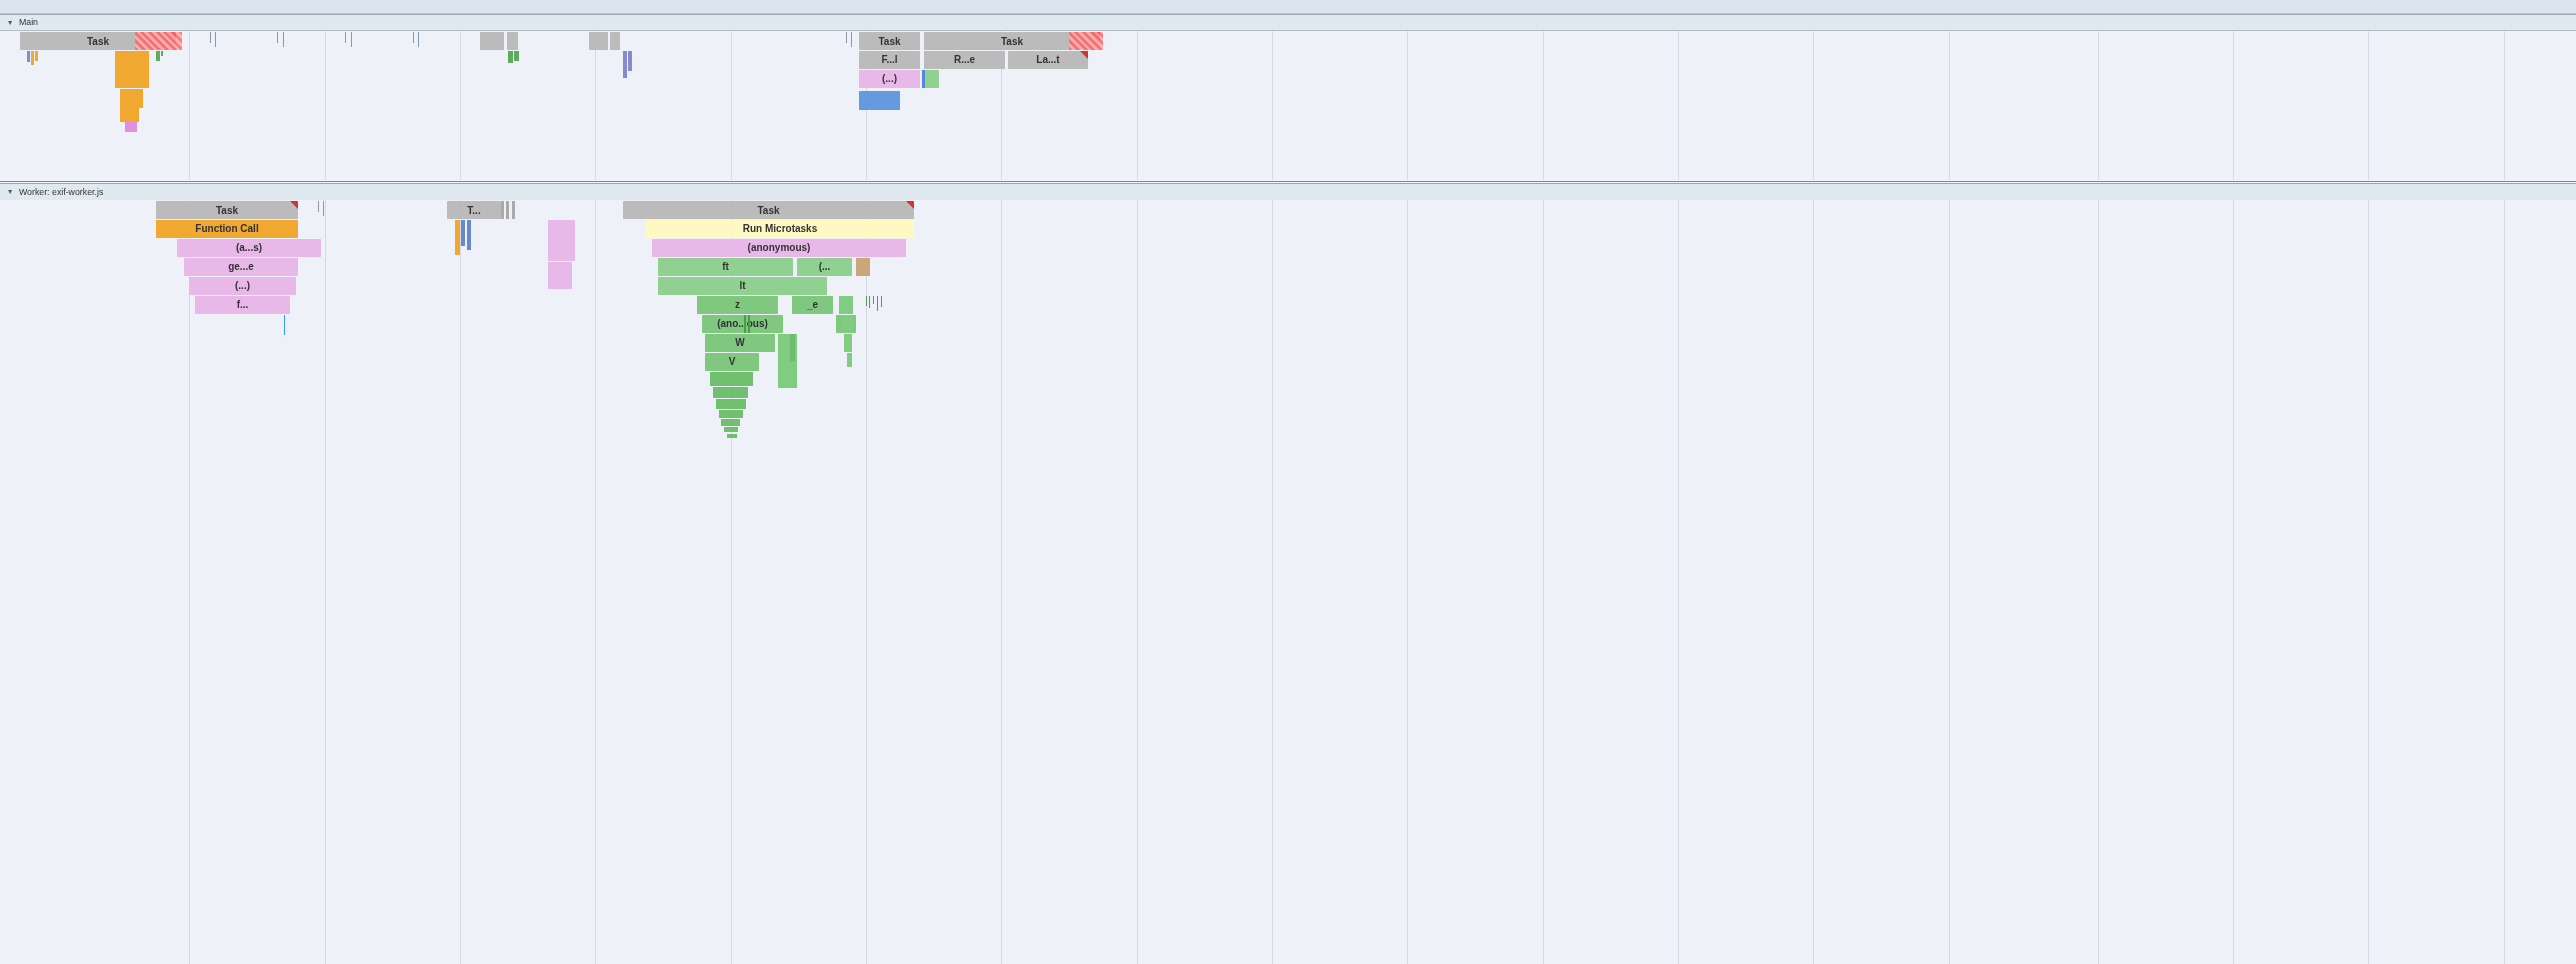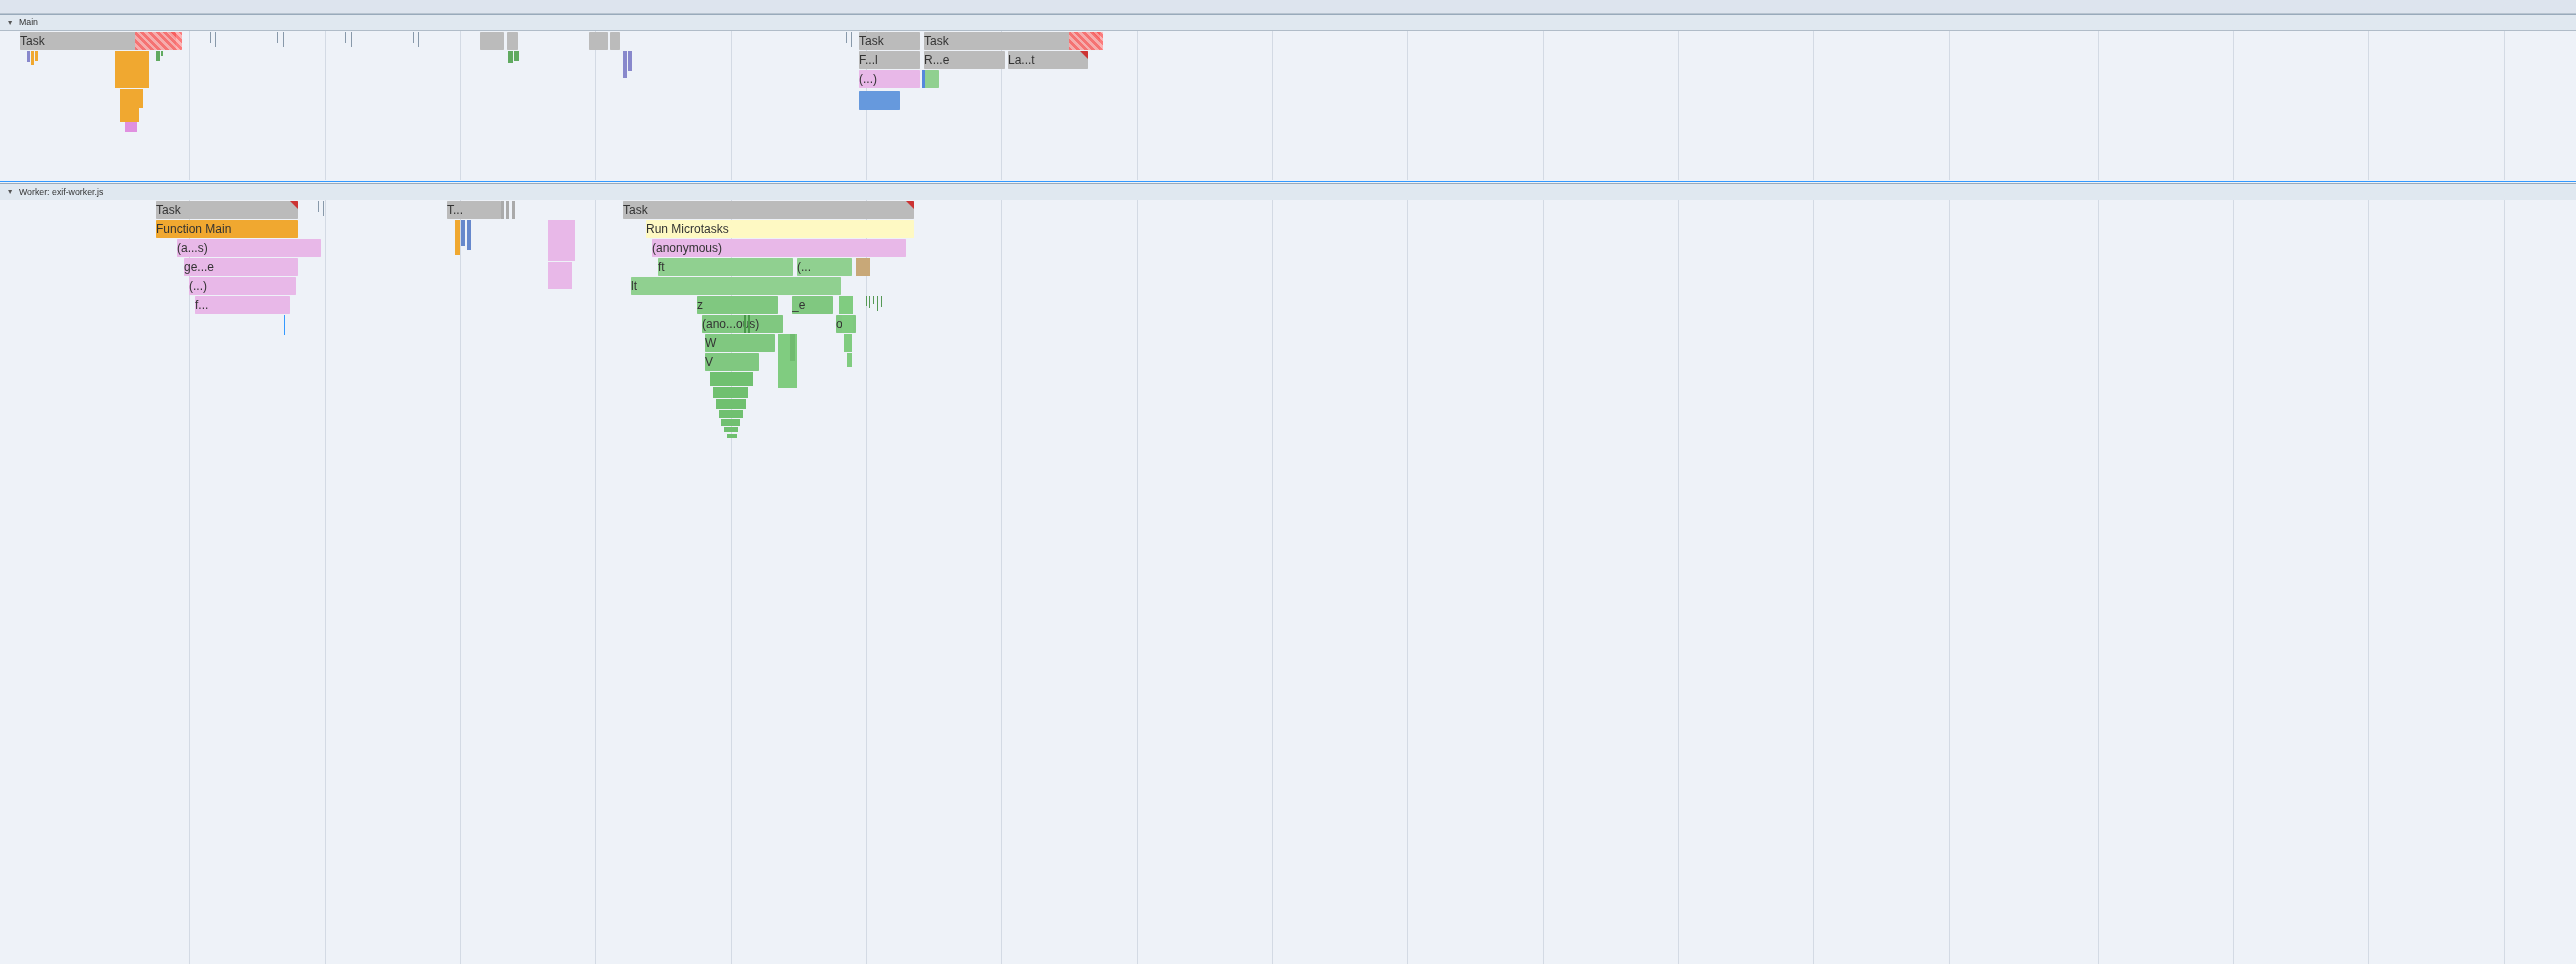--- a/index.html
+++ b/index.html
@@ -36,22 +36,23 @@
       background: #c8d0dc;
       opacity: 0.7;
     }
 
     
     .flame-block {
       position: absolute;
       border: none;
       display: flex;
       align-items: center;
-      font-size: 12px;
-      font-weight: 400;
+      justify-content: center;
+      font-size: 10px;
+      font-weight: 700;
       color: #333;
       overflow: hidden;
       white-space: nowrap;
       cursor: pointer;
       border-radius: 0.7px;
     }
 
     .flame-block.task-gray {
       background: #bbb;
       color: #333;
@@ -275,21 +276,21 @@
     <div class="grid-line" style="left: 2233px;"></div>
     <div class="grid-line" style="left: 2368px;"></div>
     <div class="grid-line" style="left: 2504px;"></div>
 
     <div class="flame-block task-gray" style="left:156px; top:1.4px; width:142px; height:17.6px; position:absolute;">
       <span>Task</span>
       <div class="red-corner-marker"></div>
     </div>
 
     <div class="flame-block function-call-orange" style="left:156px; top:20px; width:142px; height:17.6px; position:absolute;">
-      <span>Function Main</span>
+      <span>Function Call</span>
     </div>
 
     <div class="flame-block purple-light" style="left:177px; top:39px; width:144px; height:17.6px; position:absolute;">
       <span>(a...s)</span>
     </div>
 
     <div class="flame-block purple-light" style="left:184px; top:58px; width:114px; height:17.6px; position:absolute;">
       <span>ge...e</span>
     </div>
 
@@ -335,21 +336,21 @@
     </div>
 
     <div class="flame-block green-light" style="left:658px; top:58px; width:135px; height:17.6px; position:absolute;">
       <span>ft</span>
     </div>
 
     <div class="flame-block green-light" style="left:797px; top:58px; width:55px; height:17.6px; position:absolute;">
       <span>(...</span>
     </div>
 
-    <div class="flame-block green-light" style="left:631px; top:77px; width:210px; height:17.6px; position:absolute;">
+    <div class="flame-block green-light" style="left:658px; top:77px; width:169px; height:17.6px; position:absolute;">
       <span>lt</span>
     </div>
 
     <div class="flame-block green-light" style="left:677px; top:77px; width:162px; height:17.6px; position:absolute; background: transparent;">
     </div>
 
     <div class="flame-block green-med" style="left:697px; top:96px; width:81px; height:17.6px; position:absolute;">
       <span>z</span>
     </div>
 

